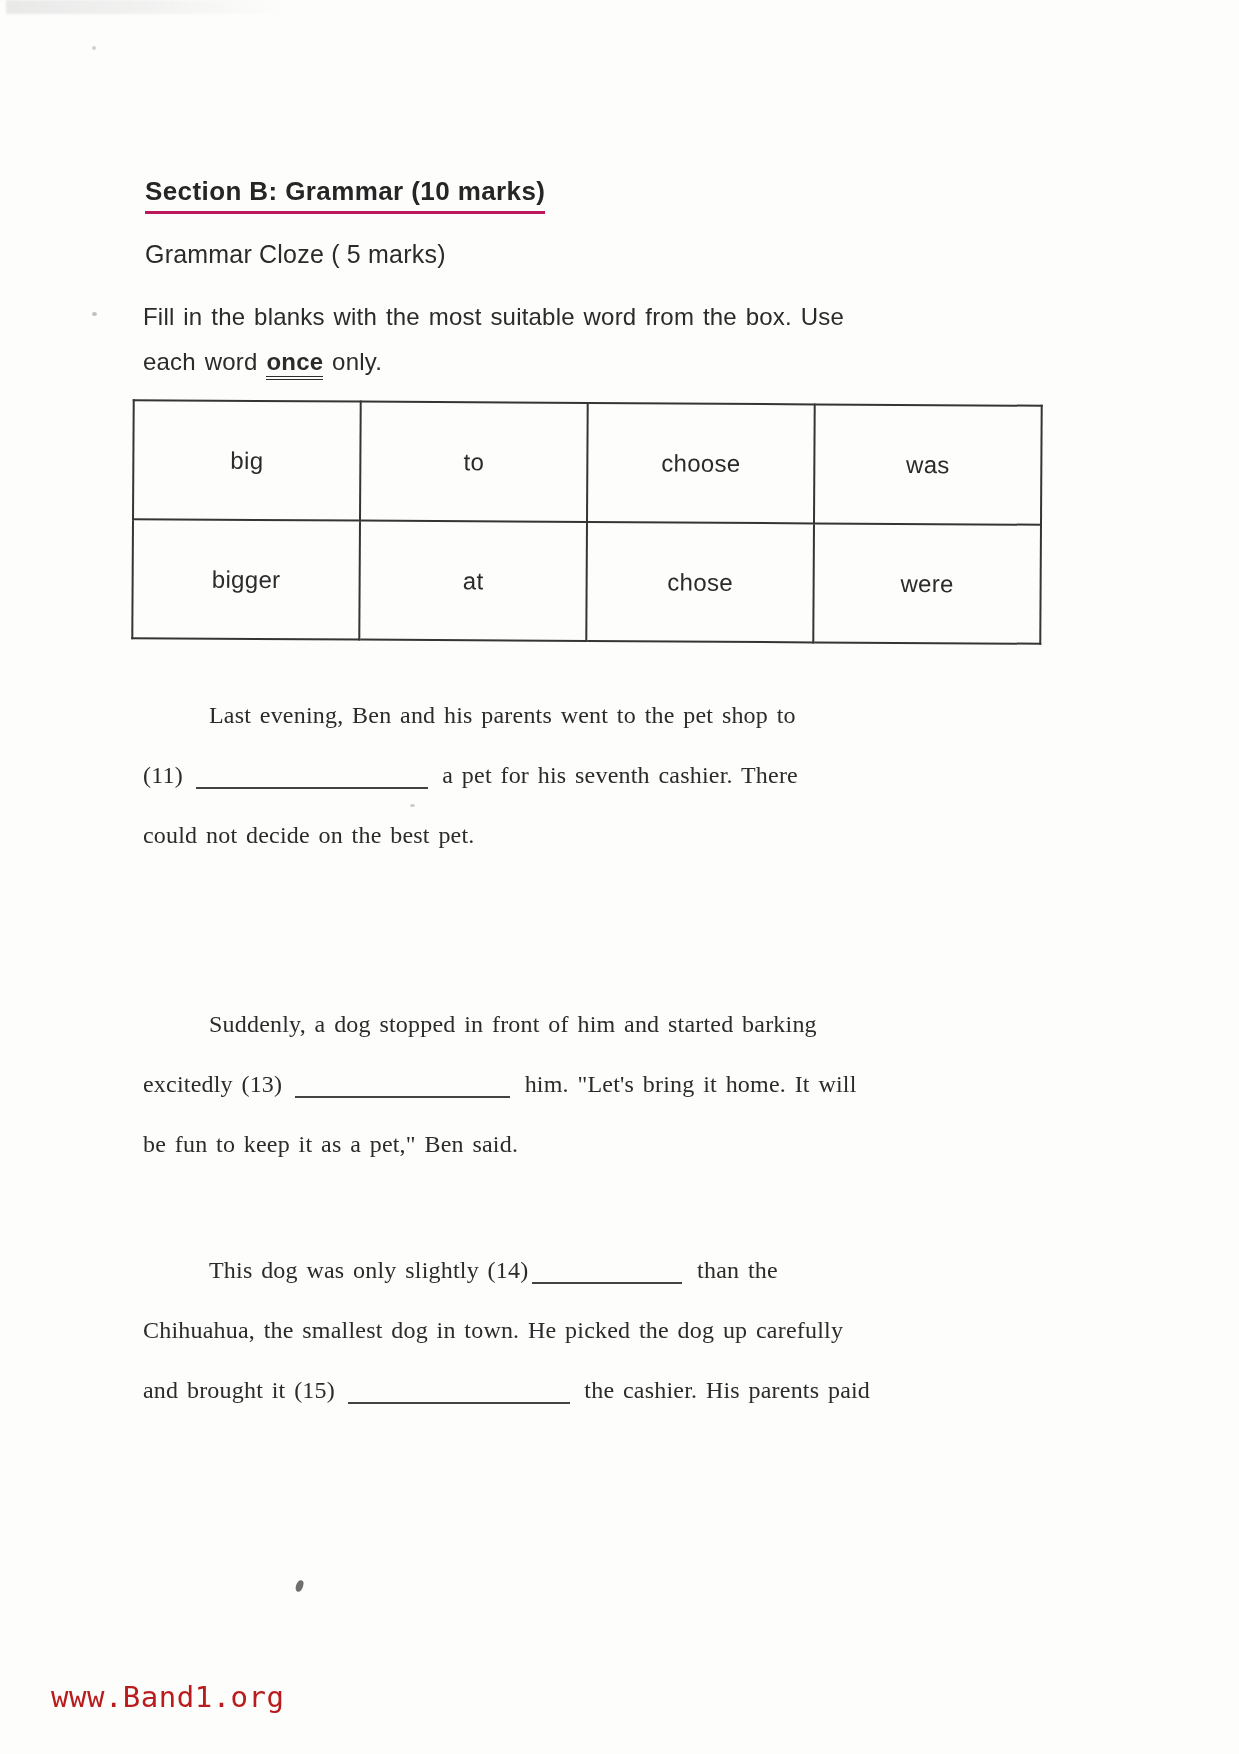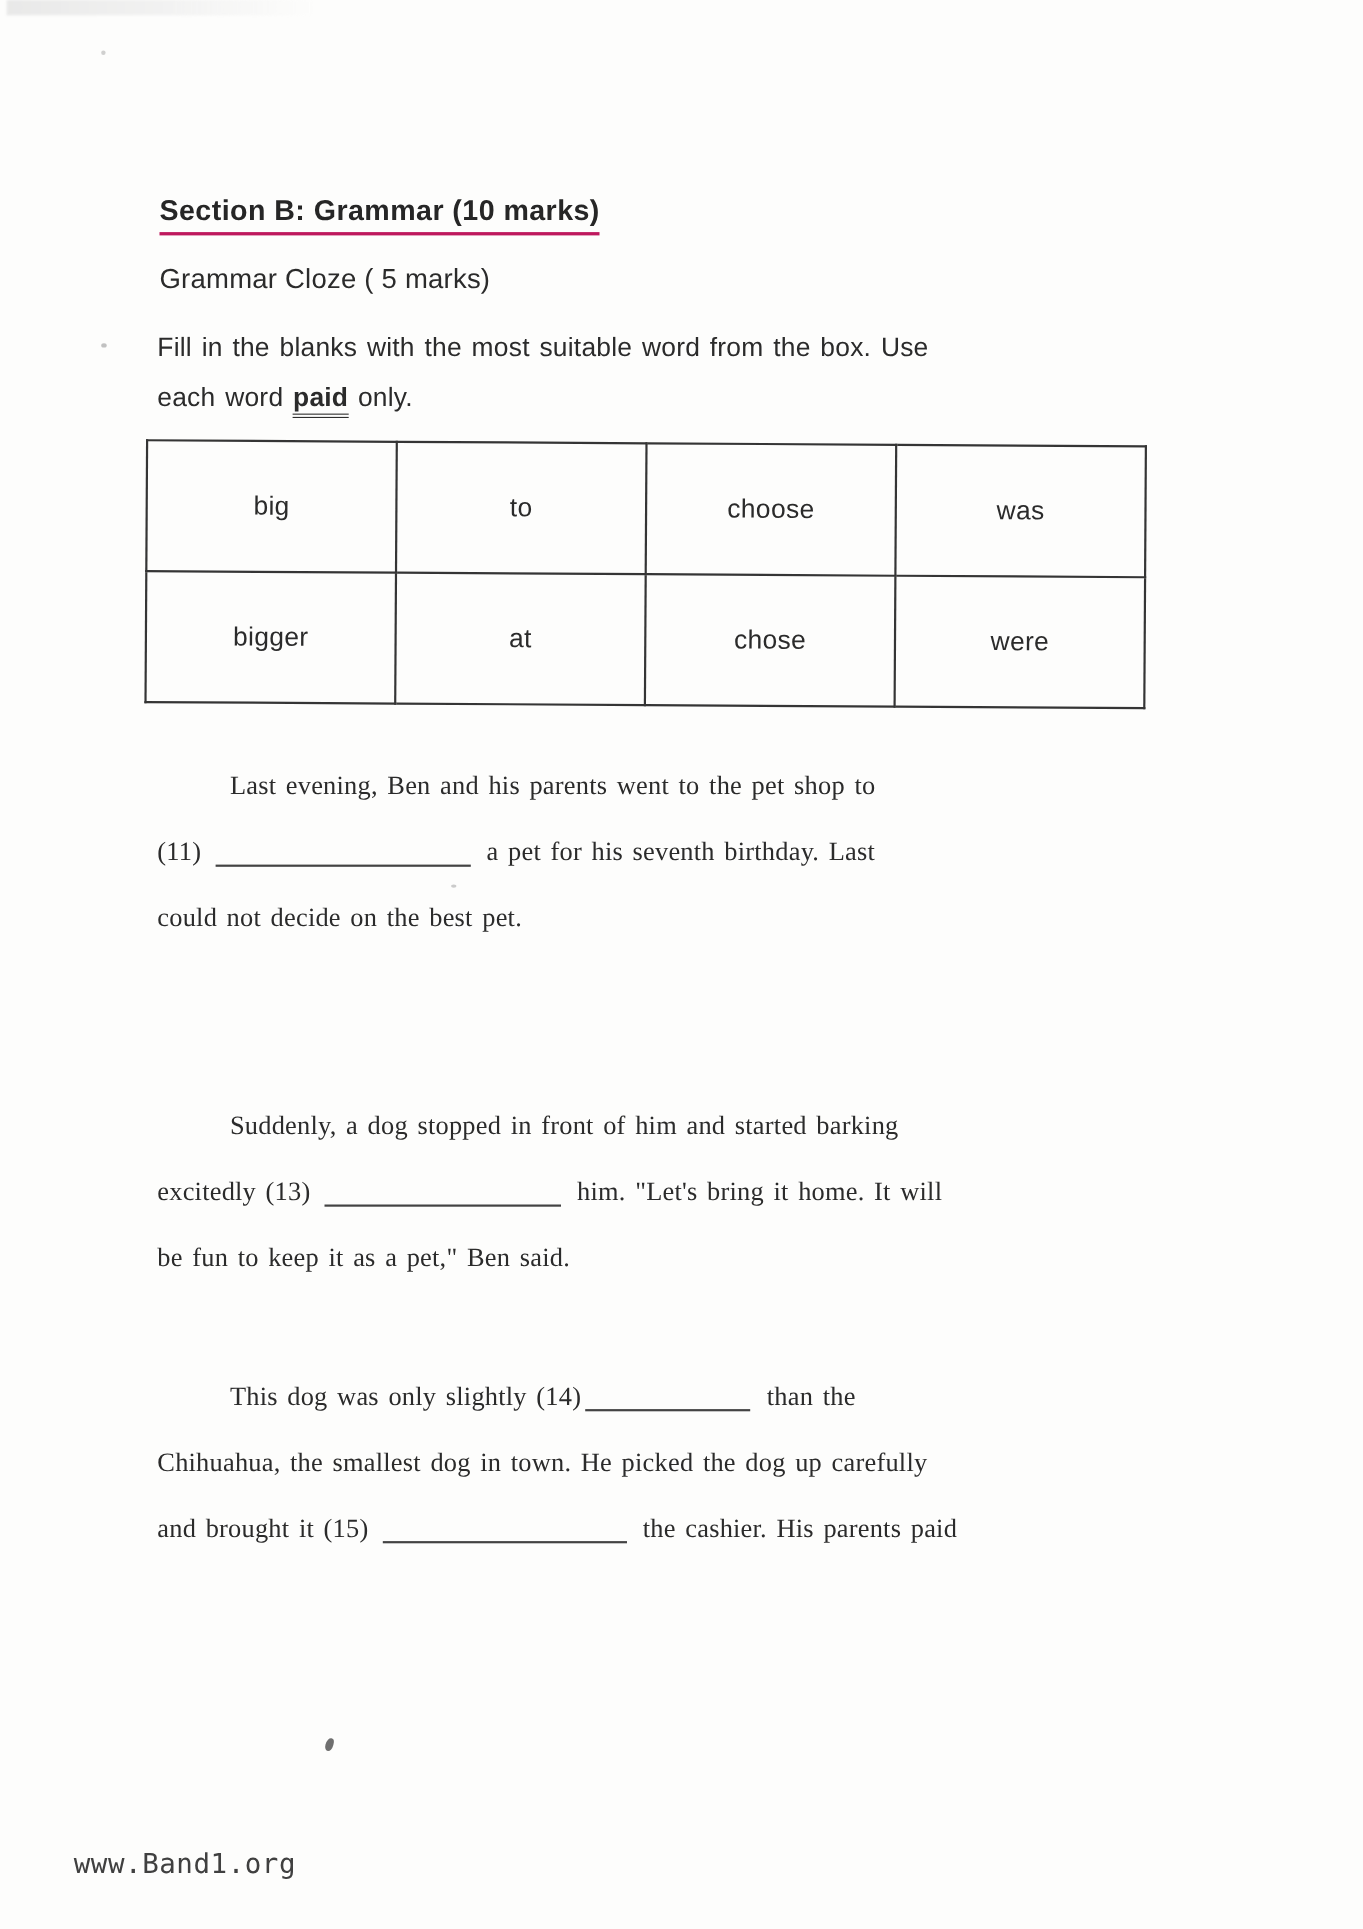--- a/index.html
+++ b/index.html
@@ -69,43 +69,43 @@
   .p3 { top:1240px; }
   .line { height:60px; line-height:60px; white-space:nowrap; word-spacing:2.5px; }
   .line.indent { padding-left:66px; }
   .blank {
     display:inline-block; height:1.2em;
     border-bottom:2px solid #434343;
     vertical-align:-6px; margin:0 6px 0 4px;
   }
 
   .footer {
-    position:absolute; left:67px; top:1680px;
+    position:absolute; left:51px; top:1680px;
     font-family:"DejaVu Sans Mono", monospace;
-    font-size:25px; color:#404040; letter-spacing:.5px;
+    font-size:29px; color:#b91c1c; letter-spacing:.5px;
   }
 </style>
 </head>
 <body>
 
 <div class="page">
 
   <div class="smudge"></div>
   <div class="dot d1"></div>
   <div class="dot d2"></div>
   <div class="dot d3"></div>
   <div class="comma-mark"></div>
 
   <h1 class="title">Section B: Grammar (10 marks)</h1>
 
   <div class="subtitle">Grammar Cloze ( 5 marks)</div>
 
   <div class="instructions">
     <div class="instr-line">Fill in the blanks with the most suitable word from the box. Use</div>
-    <div class="instr-line"><span>each word </span><span class="once">paid</span><span> only.</span></div>
+    <div class="instr-line"><span>each word </span><span class="once">once</span><span> only.</span></div>
   </div>
 
   <table class="word-box">
     <tbody>
         <tr>
           <td>big</td>
           <td>to</td>
           <td>choose</td>
           <td>was</td>
         </tr>
@@ -114,21 +114,21 @@
           <td>at</td>
           <td>chose</td>
           <td>were</td>
         </tr>
       </tbody>
   </table>
 
   <div class="passage">
     <div class="paragraph p1">
         <div class="line indent"><span>Last evening, Ben and his parents went to the pet shop to</span></div>
-        <div class="line"><span>(11) </span><span class="blank" style="width: 232px;"></span><span> a pet for his seventh birthday. Last</span></div>
+        <div class="line"><span>(11) </span><span class="blank" style="width: 232px;"></span><span> a pet for his seventh cashier. There</span></div>
         <div class="line"><span>could not decide on the best pet.</span></div>
       </div>
     <div class="paragraph p2">
         <div class="line indent"><span>Suddenly, a dog stopped in front of him and started barking</span></div>
         <div class="line"><span>excitedly (13) </span><span class="blank" style="width: 215px;"></span><span> him. "Let's bring it home. It will</span></div>
         <div class="line"><span>be fun to keep it as a pet," Ben said.</span></div>
       </div>
     <div class="paragraph p3">
         <div class="line indent"><span>This dog was only slightly (14)</span><span class="blank" style="width: 150px;"></span><span> than the</span></div>
         <div class="line"><span>Chihuahua, the smallest dog in town. He picked the dog up carefully</span></div>

